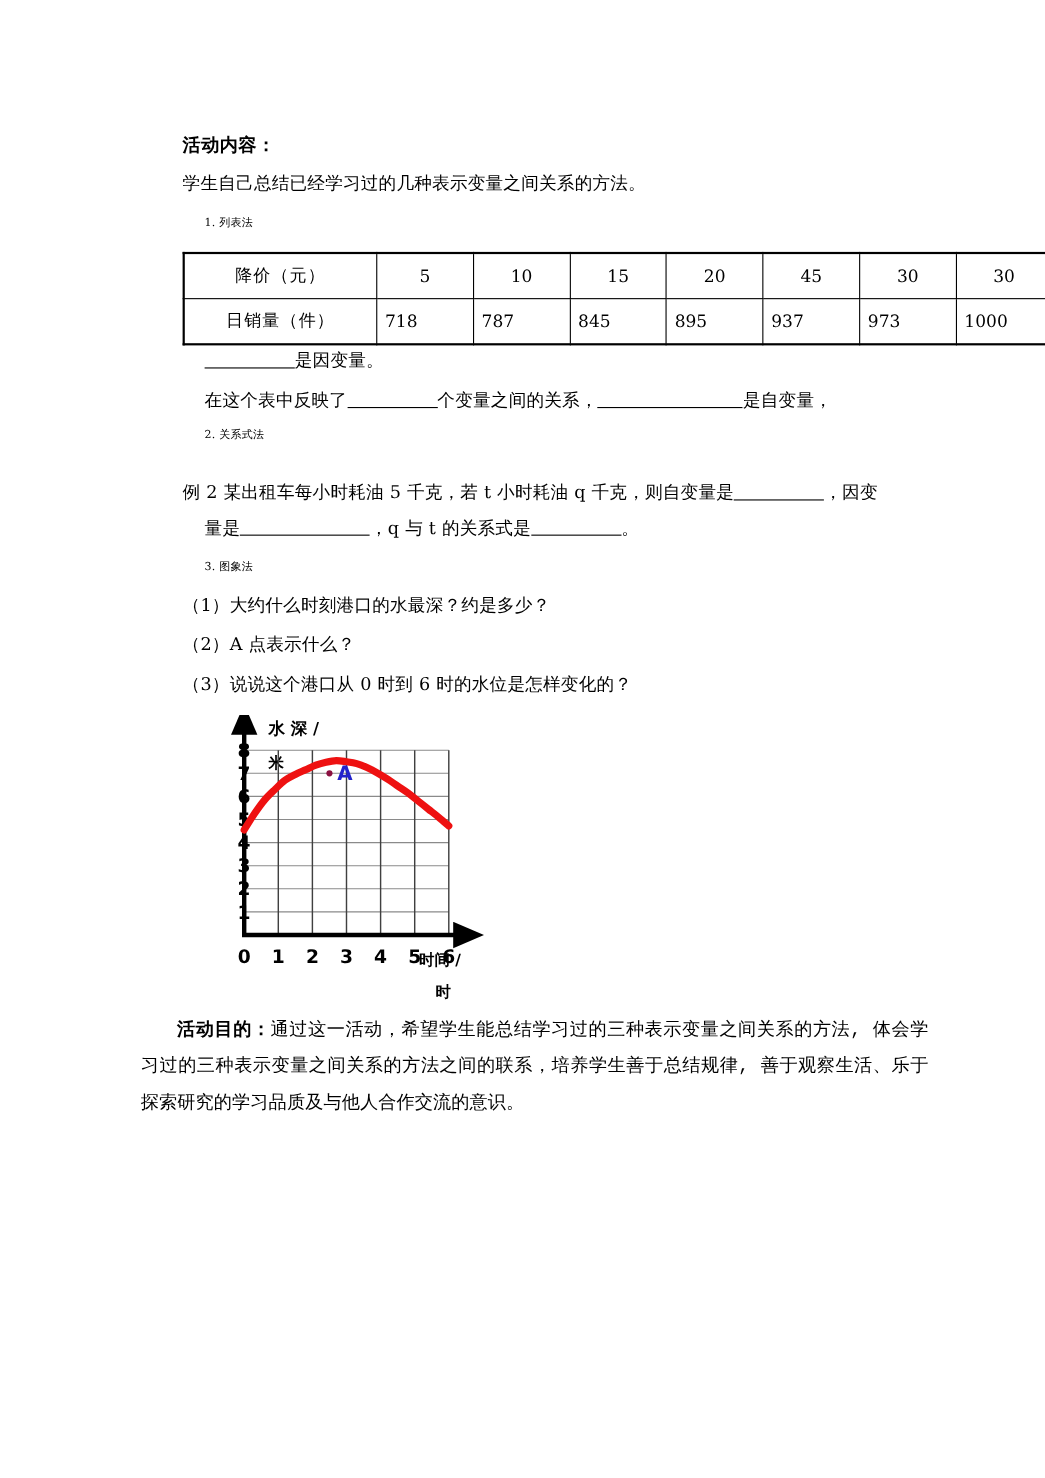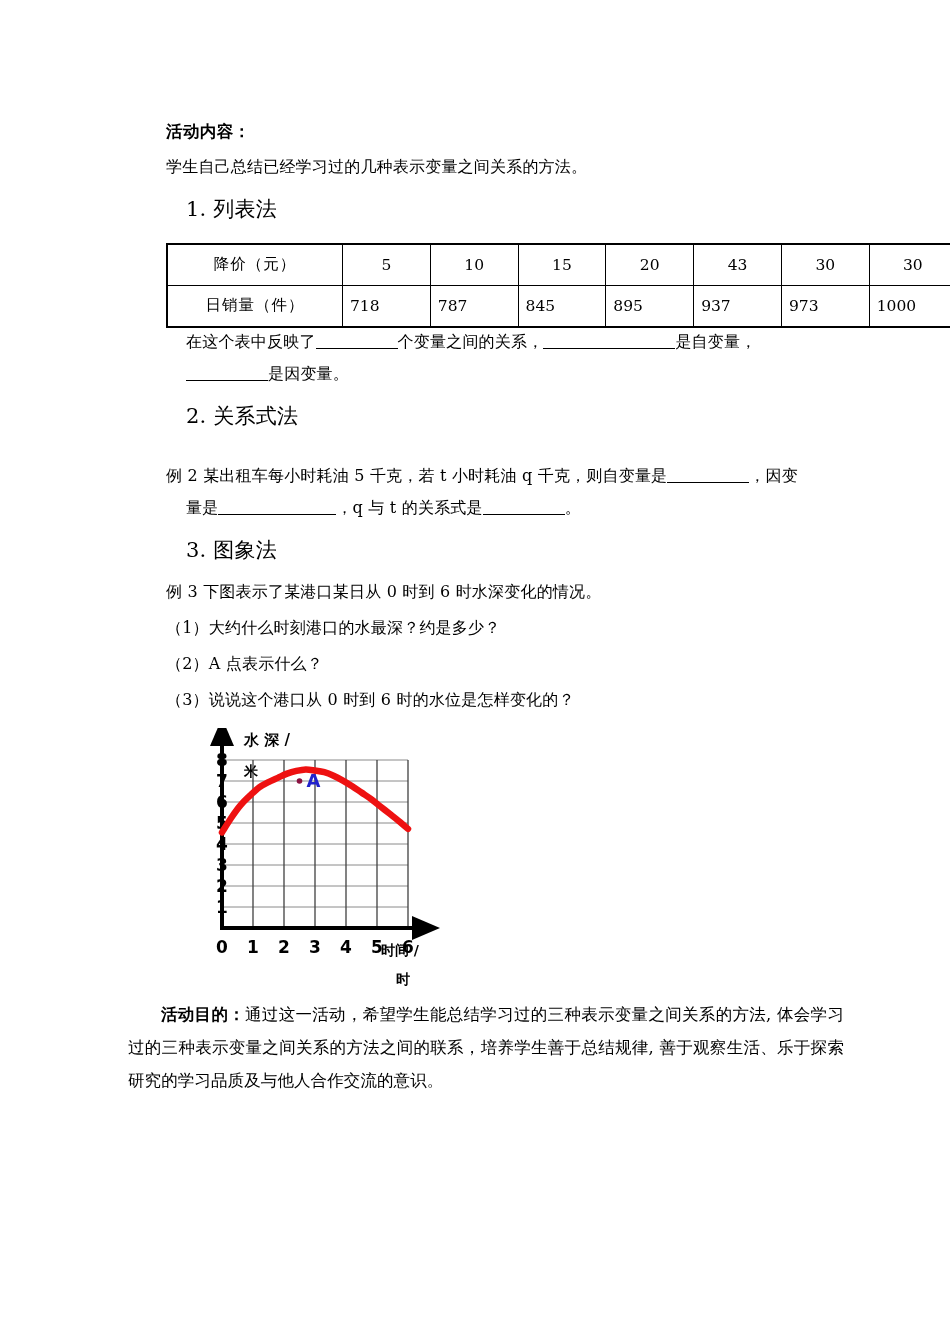--- a/index.html
+++ b/index.html
@@ -42,21 +42,21 @@
   .para {
     font-size: 16px;
     line-height: 1.0;
     margin: 0 0 20px 38px;
     letter-spacing: 0.2px;
   }
   .para.indent {
     margin-left: 58px;
   }
   .sub-item {
-    font-size: 21px;
+    font-size: 10px;
     margin: 0 0 20px 58px;
     letter-spacing: 0.2px;
   }
 
   
   .table-wrap {
     margin: 0 0 6px 38px;
   }
   table.data-table {
     border-collapse: collapse;
@@ -103,20 +103,21 @@
   }
   .graph-block svg { display: block; }
 
   
   .blk-para {
     font-size: 16.5px;
     line-height: 2.0;
     text-align: justify;
     margin: 0;
     letter-spacing: 0.1px;
+    font-family: Liberation Mono, monospace;
   }
   .blk-para .lead {
     font-weight: bold;
     margin-left: 33px;
   }
   .blk-wrap { margin-left: 0px; width: 716px; }
   .spacer-1 { height: 14px; }
 </style>
 </head>
 <body>
@@ -132,57 +133,56 @@
 
     <div class="table-wrap">
       <table class="data-table">
         <tbody>
             <tr class="row-top">
           <td class="rowhead">降价（元）</td>
           <td class="val">5</td>
           <td class="val">10</td>
           <td class="val">15</td>
           <td class="val">20</td>
-          <td class="val">43</td>
+          <td class="val">45</td>
           <td class="val">30</td>
           <td class="val">30</td>
         </tr>
         <tr class="row-bot">
           <td class="rowhead">日销量（件）</td>
           <td class="val">718</td>
           <td class="val">787</td>
           <td class="val">845</td>
           <td class="val">895</td>
           <td class="val">937</td>
           <td class="val">973</td>
           <td class="val">1000</td>
         </tr>
       </tbody>
         </table>
     </div>
 
+    <div class="para indent">
+      <span class="blank bl-m"></span><span>是因变量。</span>
+    </div>
     <div class="para indent" style="margin-bottom:16px;">
       <span>在这个表中反映了</span><span class="blank bl-m"></span><span>个变量之间的关系，</span><span class="blank bl-xl"></span><span>是自变量，</span>
     </div>
-    <div class="para indent">
-      <span class="blank bl-m"></span><span>是因变量。</span>
-    </div>
 
     <div class="sub-item">2. 关系式法</div>
 
     <div class="para" style="margin-bottom:16px;margin-top:38px;">
       <span>例 2  某出租车每小时耗油 5 千克，若 t 小时耗油 q 千克，则自变量是</span><span class="blank bl-m"></span><span>，因变</span>
     </div>
     <div class="para indent">
       <span>量是</span><span class="blank bl-l"></span><span>，q 与 t 的关系式是</span><span class="blank bl-m"></span><span>。</span>
     </div>
 
     <div class="sub-item">3. 图象法</div>
 
-    <div class="para">例 3  下图表示了某港口某日从 0 时到 6 时水深变化的情况。</div>
     <div class="para">（1）大约什么时刻港口的水最深？约是多少？</div>
     <div class="para">（2）A 点表示什么？</div>
     <div class="para">（3）说说这个港口从 0 时到 6 时的水位是怎样变化的？</div>
 
     <div class="graph-block">
       <svg id="chart-svg" width="330" height="262" viewBox="0 0 330 262">
 
         <text id="ylab1" x="44" y="17" font-family="'DejaVu Sans','Liberation Sans',sans-serif" font-size="15" font-weight="bold" fill="#000">水 深 /</text>
         <text id="ylab2" x="44" y="48" font-family="'DejaVu Sans','Liberation Sans',sans-serif" font-size="14" font-weight="bold" fill="#000">米</text>
 

